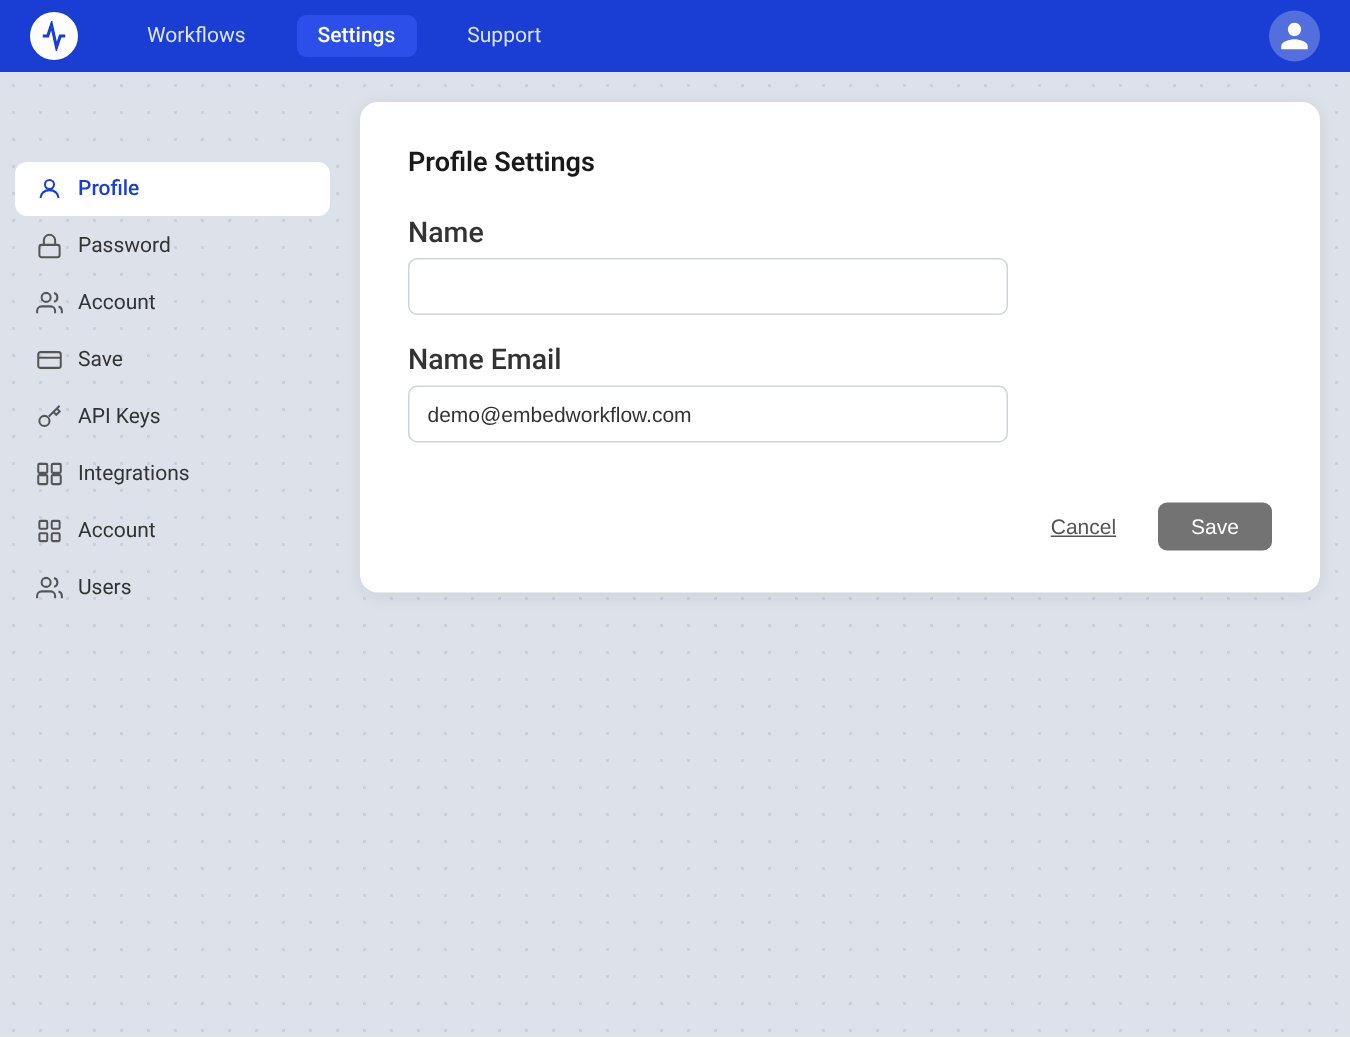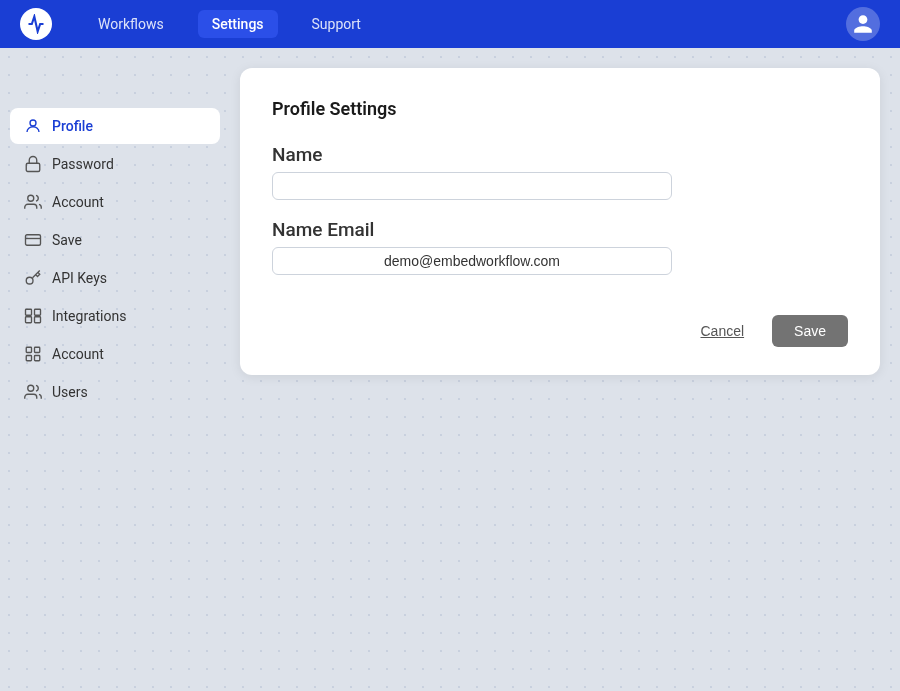--- a/index.html
+++ b/index.html
@@ -116,29 +116,28 @@
     .form-label {
       display: block;
       font-size: 19px;
       font-weight: 500;
       color: #333;
       margin-bottom: 6px;
     }
     .form-input {
       width: 100%;
       max-width: 400px;
-      height: 28px;
+      height: 38px;
       border: 1px solid #cdd3dc;
       border-radius: 6px;
       padding: 0 12px;
       font-size: 14px;
       color: #333;
       outline: none;
       background: white;
-      text-align: center;
     }
 
     .form-actions {
       display: flex;
       justify-content: flex-end;
       gap: 10px;
       margin-top: 28px;
       padding-top: 12px;
     }
     .btn-cancel {

